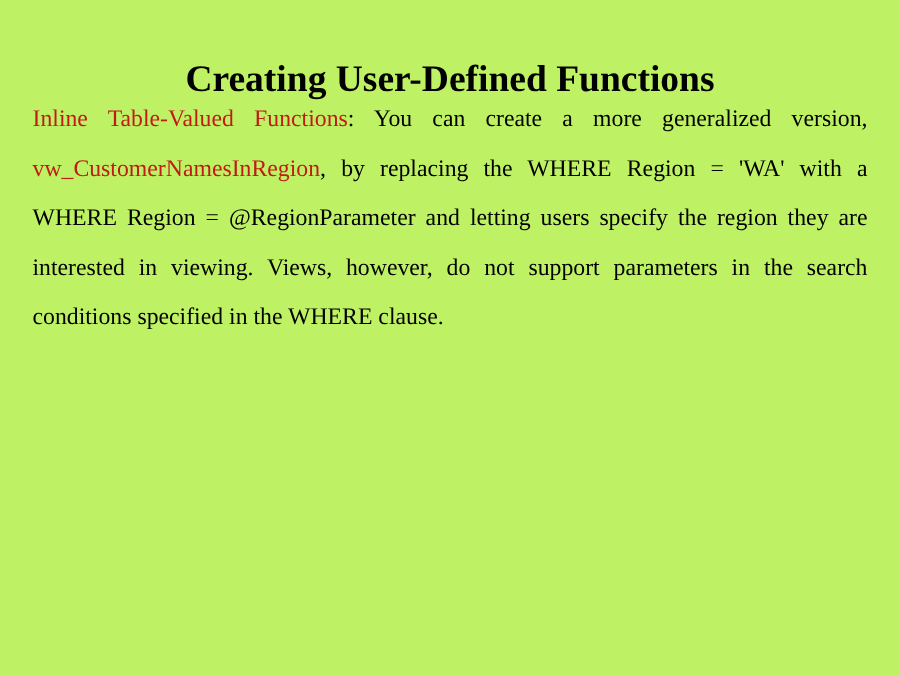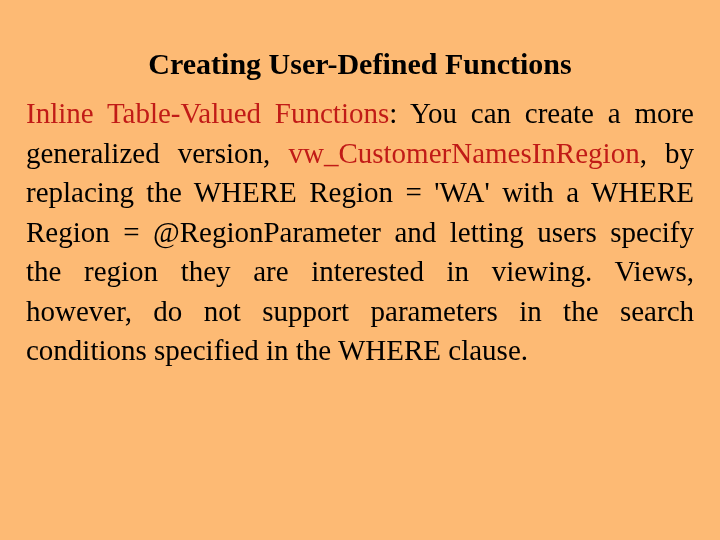--- a/index.html
+++ b/index.html
@@ -12,45 +12,45 @@
     height: 540px;
     background: #ffffff;
     font-family: "Liberation Serif", "DejaVu Serif", serif;
     overflow: hidden;
   }
 
   .slide {
     position: relative;
     width: 720px;
     height: 540px;
-    background: #fdba74;
+    background: #bef264;
     box-sizing: border-box;
   }
 
   .slide-title {
     position: absolute;
     top: 26px;
     left: 0;
     width: 720px;
     text-align: center;
     font-family: "Liberation Serif", "DejaVu Serif", serif;
     font-size: 30px;
     line-height: 36px;
     color: #000000;
     letter-spacing: 0px;
     white-space: nowrap;
   }
 
   .slide-body {
     position: absolute;
-    top: 94px;
+    top: 76px;
     left: 26px;
     width: 668px;
     font-family: "Liberation Serif", "DejaVu Serif", serif;
-    font-size: 29px;
+    font-size: 19px;
     line-height: 39.5px;
     color: #000000;
     text-align: justify;
     text-justify: inter-word;
     -moz-text-align-last: left;
     text-align-last: left;
     hyphens: none;
   }
 
   .accent {

